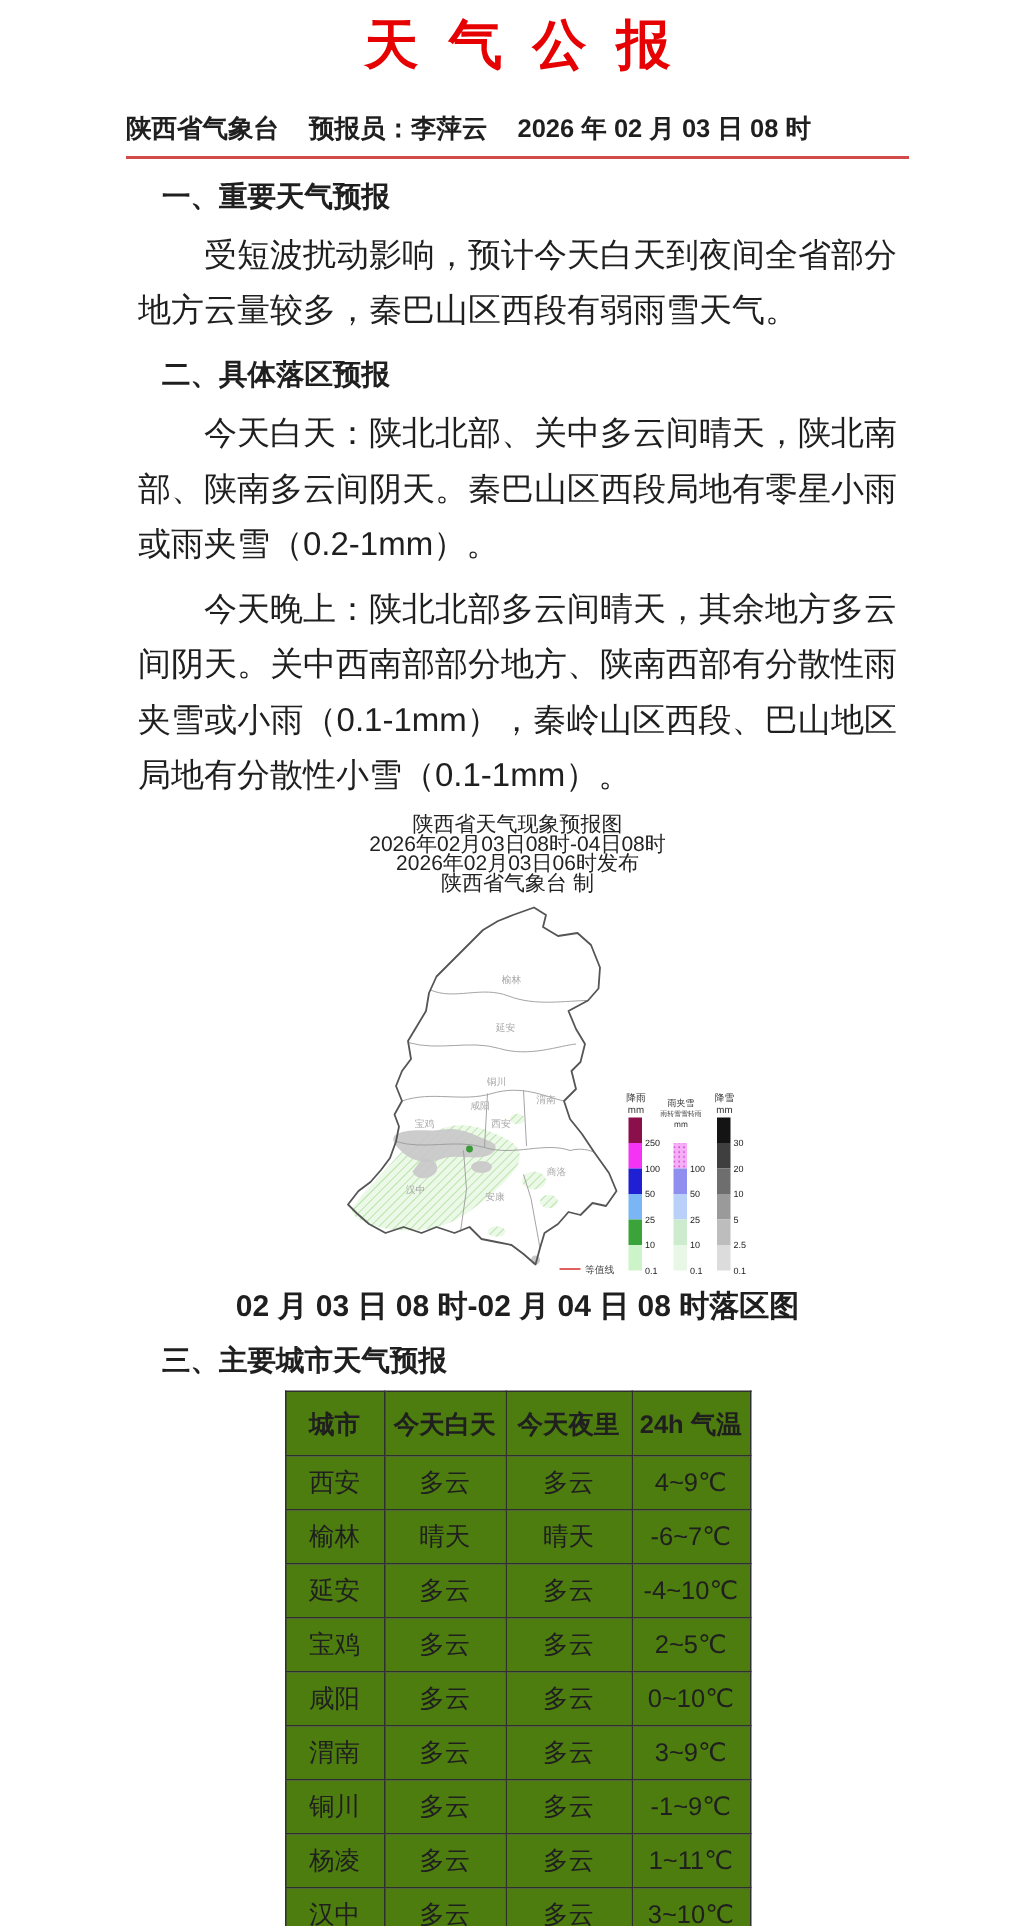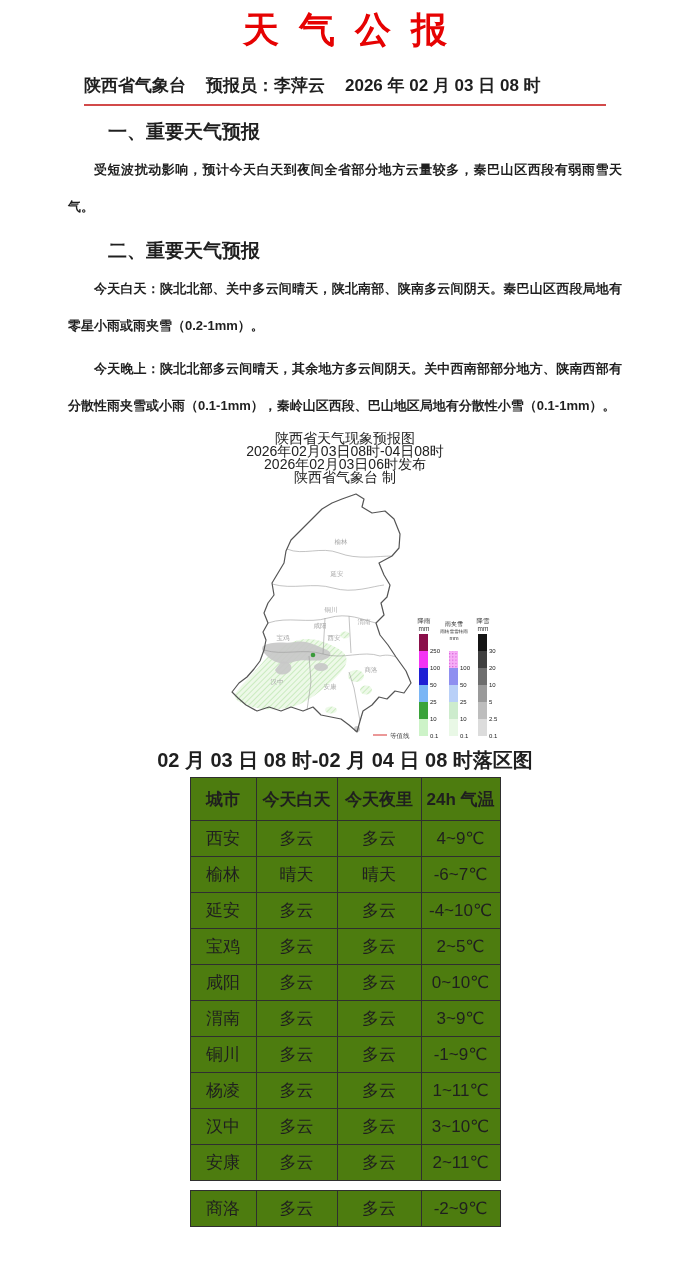--- a/index.html
+++ b/index.html
@@ -9,22 +9,22 @@
 
   .doc-title { margin:8px 0 0; text-align:center; color:#e60202; font-size:36px;
                font-weight:bold; letter-spacing:20px; text-indent:20px; line-height:44px; }
 
   .meta-line { margin:22px 84px 12px; font-size:17px; font-weight:bold;
                padding-bottom:7px; border-bottom:2px solid #d24a4a;
                display:flex; gap:20px; white-space:nowrap; }
 
   .sec-heading { margin:13px 0 0 108px; font-size:19px; font-weight:bold; line-height:26px; }
 
-  .para { margin:6px 68px 0; font-size:13px; line-height:37px;
-          text-indent:2em; text-align:justify; font-weight:700; }
+  .para { margin:6px 92px 0; font-size:22px; line-height:37px;
+          text-indent:2em; text-align:justify; font-weight:400; }
 
   .map-block { width:344px; margin:8px auto 0; text-align:center; }
   .map-line { font-size:14px; line-height:13px; color:#222; }
   .map-svg  { display:block; margin:2px auto 0; }
 
   .map-caption { text-align:center; font-weight:bold; font-size:20px; margin-top:5px; line-height:22px; }
 
   .wtable { border-collapse:collapse; margin:6px auto 0; table-layout:fixed; }
   .wtable col.c1 { width:66px; } .wtable col.c2 { width:81px; }
   .wtable col.c3 { width:84px; } .wtable col.c4 { width:79px; }
@@ -43,21 +43,21 @@
 
   <div class="meta-line">
     <span>陕西省气象台</span>
     <span>预报员：李萍云</span>
     <span>2026 年 02 月 03 日 08 时</span>
   </div>
 
   <h2 class="sec-heading">一、重要天气预报</h2>
   <p class="para">受短波扰动影响，预计今天白天到夜间全省部分地方云量较多，秦巴山区西段有弱雨雪天气。</p>
 
-  <h2 class="sec-heading">二、重要天气预报</h2>
+  <h2 class="sec-heading">二、具体落区预报</h2>
   <p class="para">今天白天：陕北北部、关中多云间晴天，陕北南部、陕南多云间阴天。秦巴山区西段局地有零星小雨或雨夹雪（0.2-1mm）。</p>
   <p class="para">今天晚上：陕北北部多云间晴天，其余地方多云间阴天。关中西南部部分地方、陕南西部有分散性雨夹雪或小雨（0.1-1mm），秦岭山区西段、巴山地区局地有分散性小雪（0.1-1mm）。</p>
 
   <div class="map-block">
     <div class="map-line">陕西省天气现象预报图</div>
     <div class="map-line">2026年02月03日08时-04日08时</div>
     <div class="map-line">2026年02月03日06时发布</div>
     <div class="map-line">陕西省气象台 制</div>
 
     <svg class="map-svg" width="344" height="258" viewBox="0 0 344 258">
@@ -181,20 +181,21 @@
 
       <g>
         <line x1="200" y1="249" x2="214" y2="249" stroke-width="1.3" stroke="#e06060"></line>
         <text x="217" y="251.5" font-size="6.5" fill="#444">等值线</text>
       </g>
     </svg>
   </div>
 
   <div class="map-caption">02 月 03 日 08 时-02 月 04 日 08 时落区图</div>
 
+  <h2 class="sec-heading">三、主要城市天气预报</h2>
 
   <table class="wtable">
     <colgroup>
         <col class="c1">
         <col class="c2">
         <col class="c3">
         <col class="c4">
       </colgroup>
     <thead>
       <tr>

